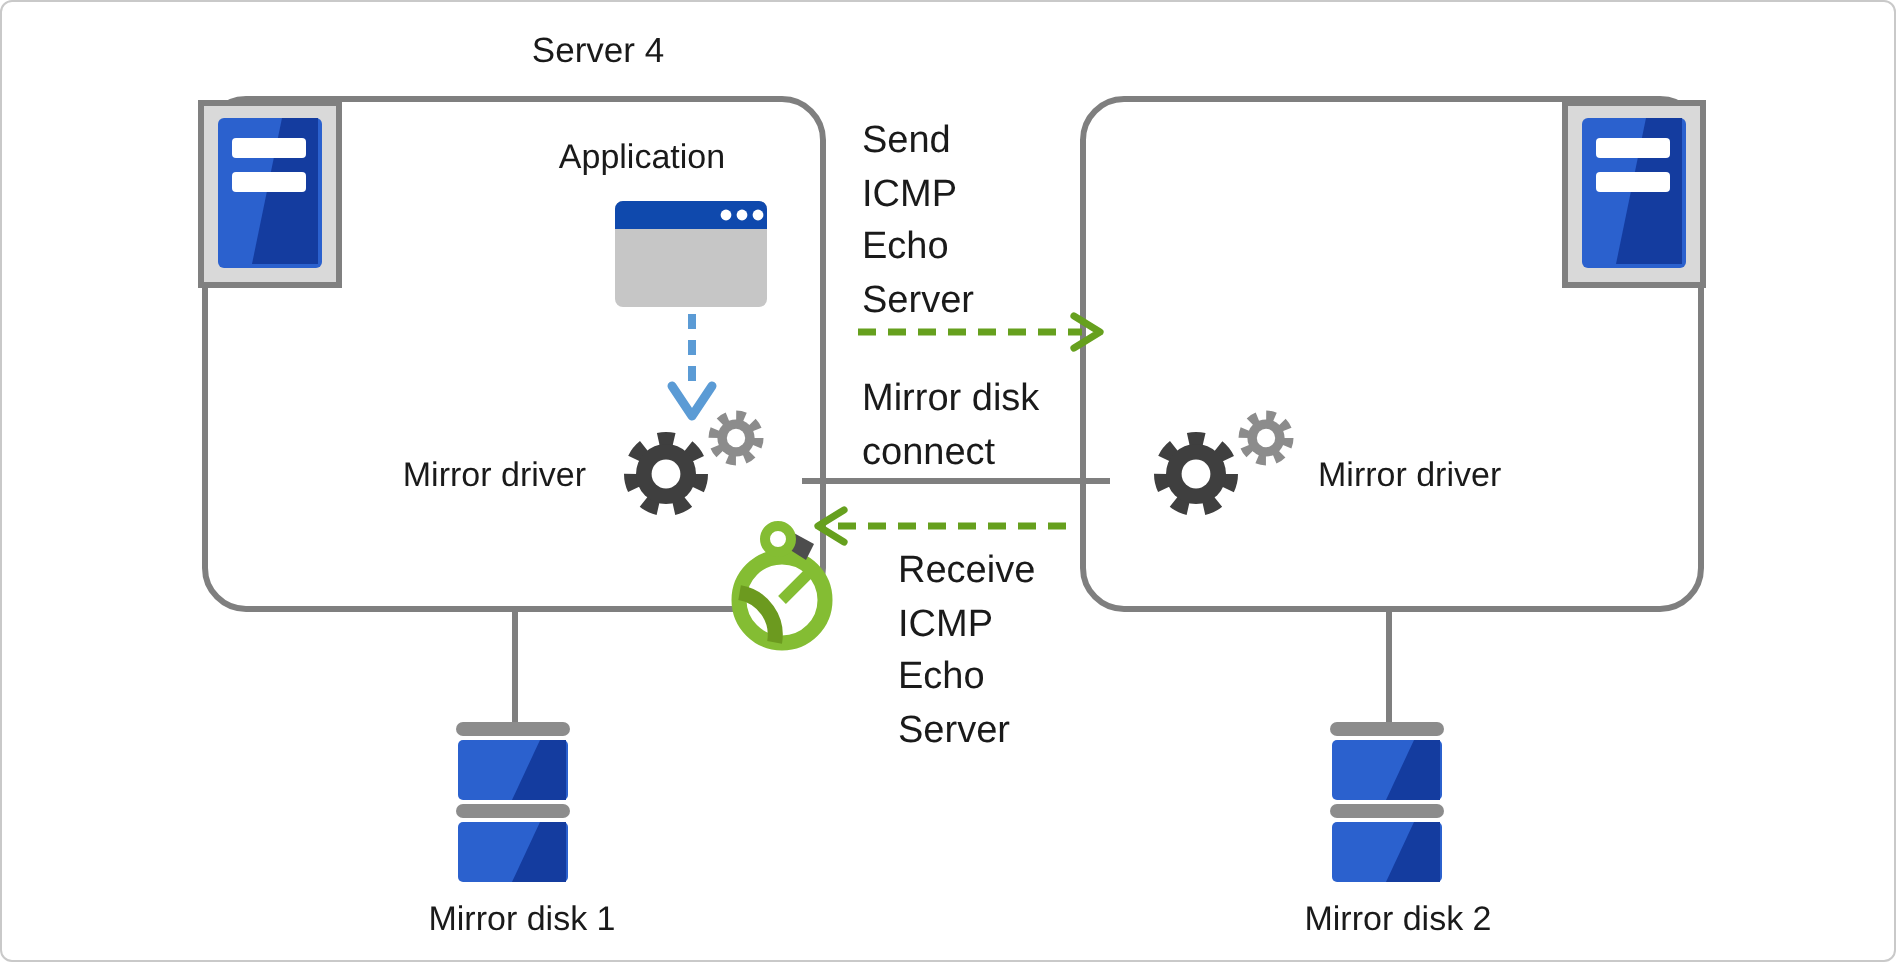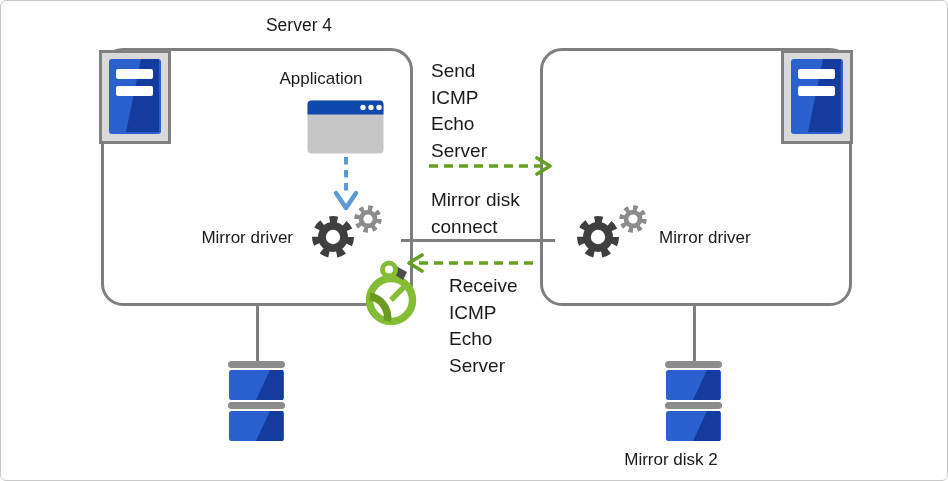--- a/index.html
+++ b/index.html
@@ -139,15 +139,16 @@
       <use href="#sym-stopwatch"></use>
     </svg>
 
   <svg class="abs" style="left:227px;top:360px;" width="58" height="80">
       <use href="#sym-disk"></use>
     </svg>
   <svg class="abs" style="left:664px;top:360px;" width="58" height="80">
       <use href="#sym-disk"></use>
     </svg>
 
-  <div class="label" style="left:600px;top:449px;width:140px;text-align:center;">Mirror disk 2</div>
+  <div class="label" style="left:190px;top:449px;width:140px;text-align:center;">Mirror disk 1</div>
+  <div class="label" style="left:628px;top:449px;width:140px;text-align:center;">Mirror disk 2</div>
 
 </div>
 
 </body></html>

